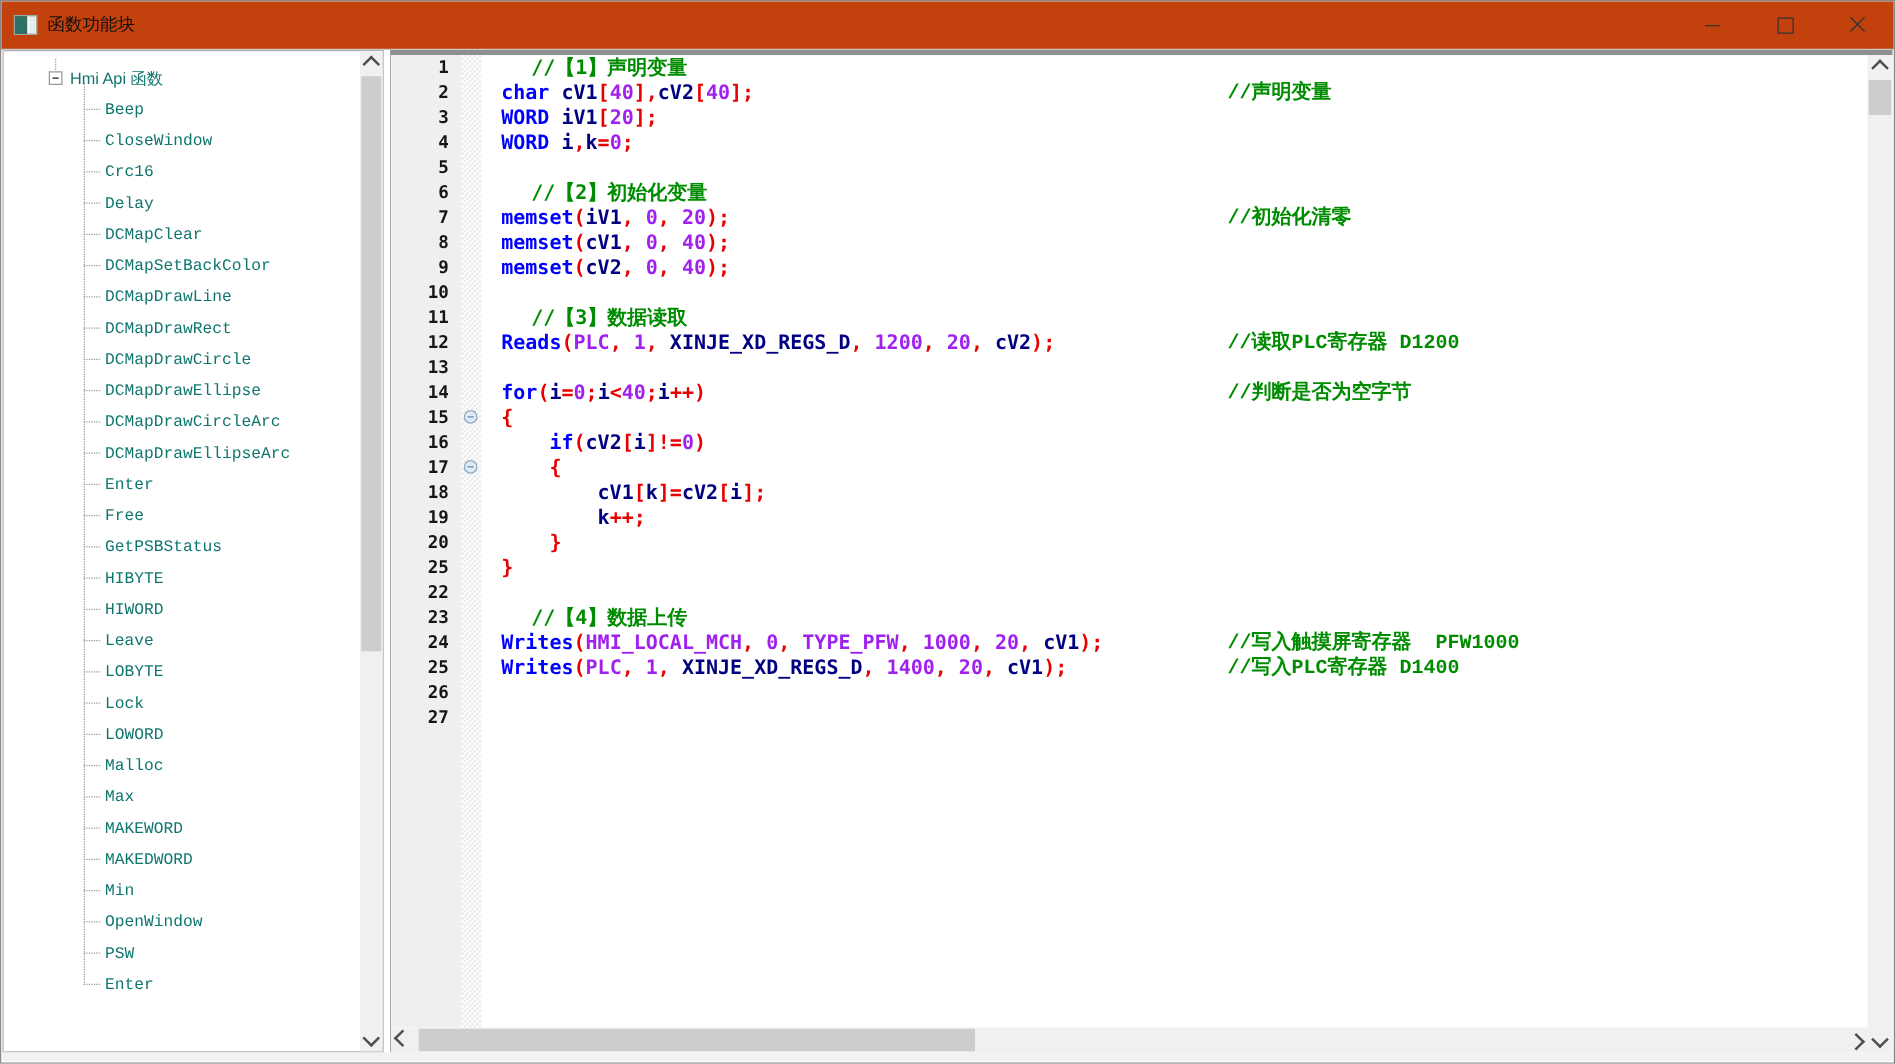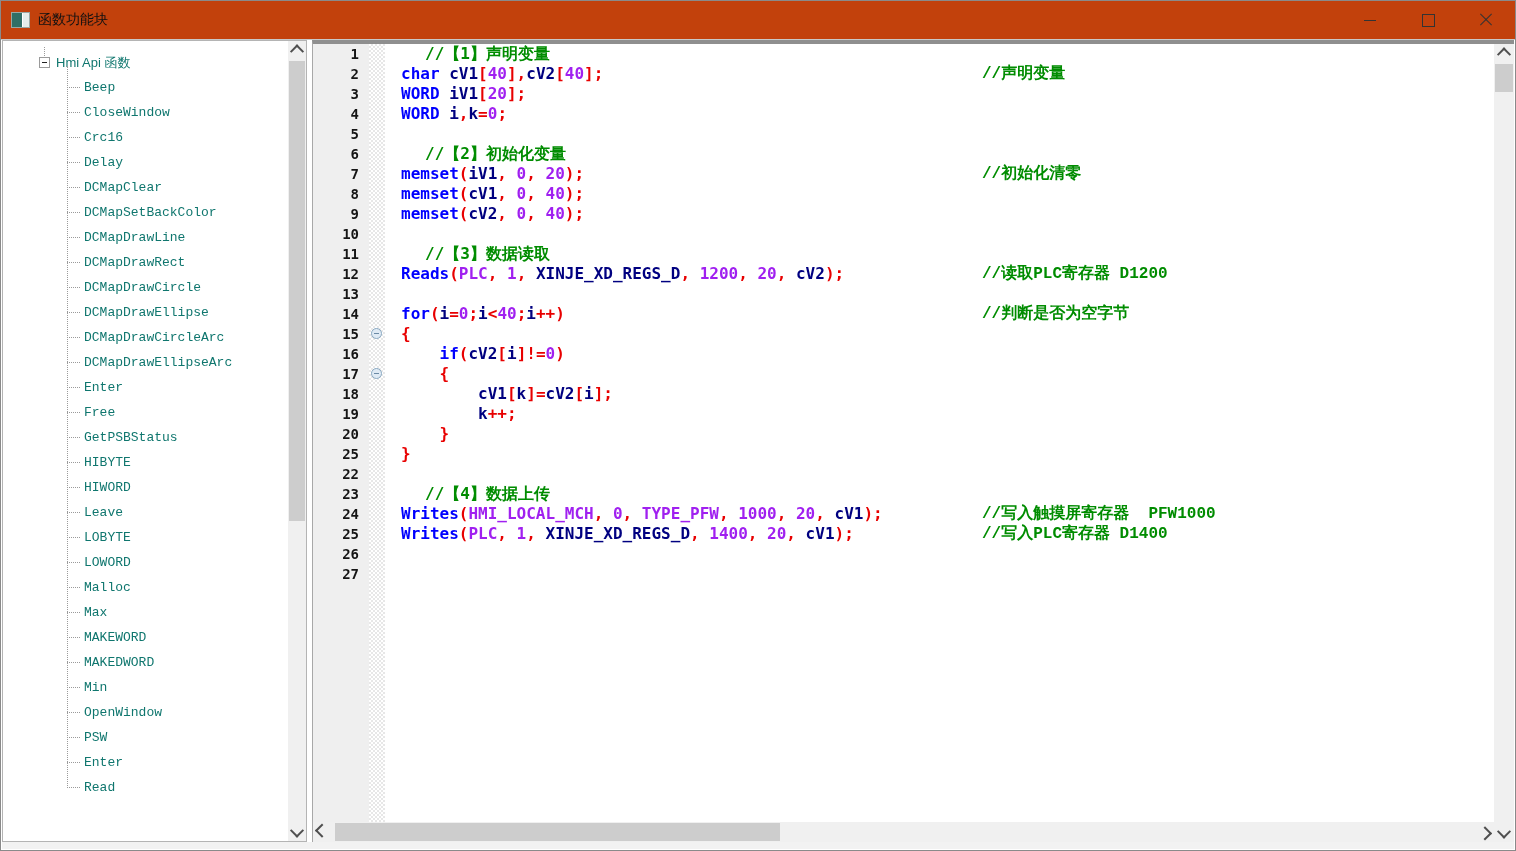--- a/index.html
+++ b/index.html
@@ -184,20 +184,24 @@
           <div class="tree-item">
             <span class="stub"></span>
             <span class="tree-label">Leave</span>
           </div>
           <div class="tree-item">
             <span class="stub"></span>
             <span class="tree-label">LOBYTE</span>
           </div>
           <div class="tree-item">
             <span class="stub"></span>
+            <span class="tree-label">Lock</span>
+          </div>
+          <div class="tree-item">
+            <span class="stub"></span>
             <span class="tree-label">LOWORD</span>
           </div>
           <div class="tree-item">
             <span class="stub"></span>
             <span class="tree-label">Malloc</span>
           </div>
           <div class="tree-item">
             <span class="stub"></span>
             <span class="tree-label">Max</span>
           </div>
@@ -217,24 +221,20 @@
             <span class="stub"></span>
             <span class="tree-label">OpenWindow</span>
           </div>
           <div class="tree-item">
             <span class="stub"></span>
             <span class="tree-label">PSW</span>
           </div>
           <div class="tree-item">
             <span class="stub"></span>
             <span class="tree-label">Enter</span>
-          </div>
-          <div class="tree-item">
-            <span class="stub"></span>
-            <span class="tree-label">Read</span>
           </div>
         </div>
     </div>
     <div class="sb-track-v side-sb">
       <div class="sb-btn sb-up">
           <span class="chev up"></span>
         </div>
       <div class="sb-thumb"></div>
       <div class="sb-btn sb-down">
           <span class="chev down"></span>

